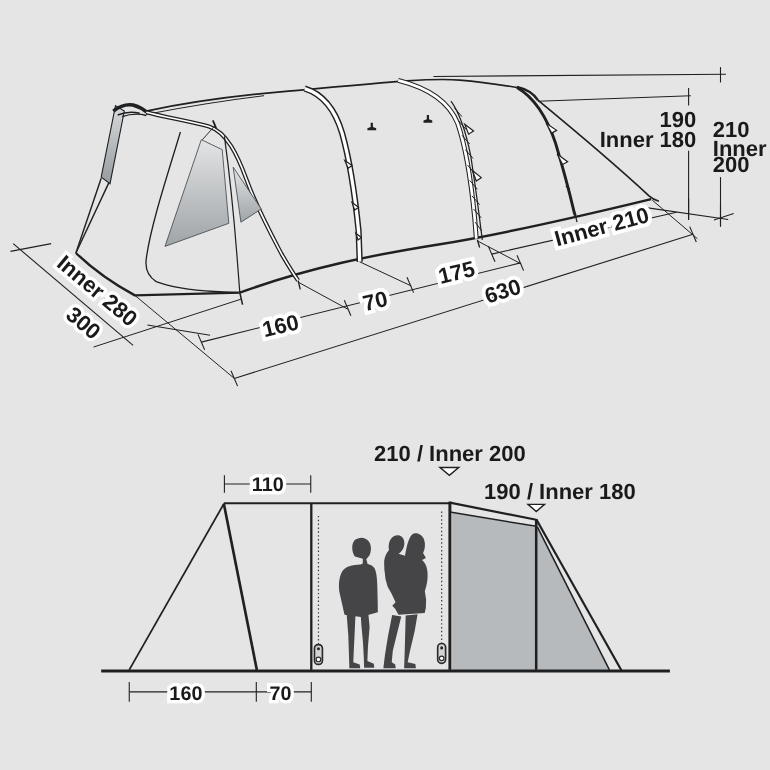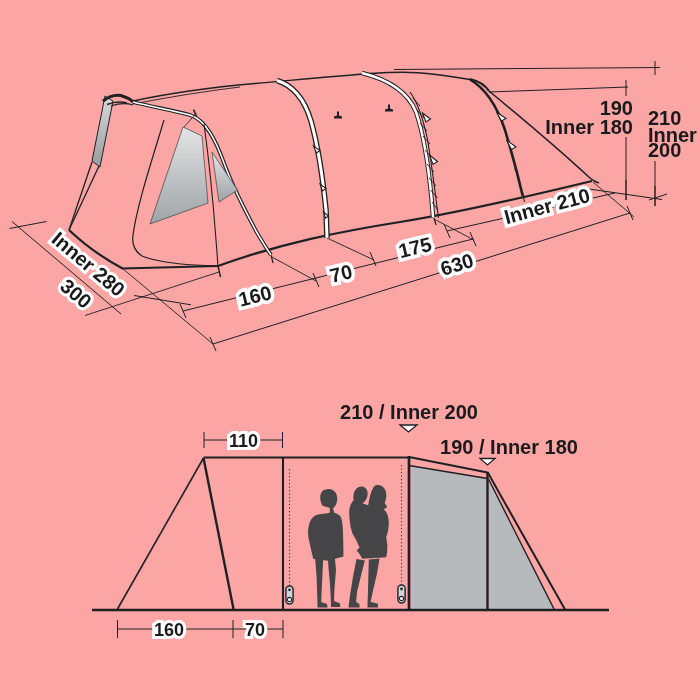--- a/index.html
+++ b/index.html
@@ -1,16 +1,16 @@
 <!DOCTYPE html>
 <html><head>
 <meta charset="utf-8">
 <style>
   html,body{margin:0;padding:0;background:#ffffff;}
-  #page{width:700px;height:700px;position:relative;background:#fca5a5;overflow:hidden;transform:translateZ(0);will-change:transform;}
+  #page{width:700px;height:700px;position:relative;background:#e5e5e5;overflow:hidden;transform:translateZ(0);will-change:transform;}
   svg{display:block;}
   text{font-family:"Liberation Sans", sans-serif;font-weight:bold;fill:#1a1a1c;}
 </style>
 </head>
 <body>
 <div id="page">
 <svg width="700" height="700" viewBox="0 0 700 700">
 <defs>
   <linearGradient id="gwin" x1="0" y1="0" x2="0" y2="1">
     <stop offset="0" stop-color="#e3e4e5"></stop>

